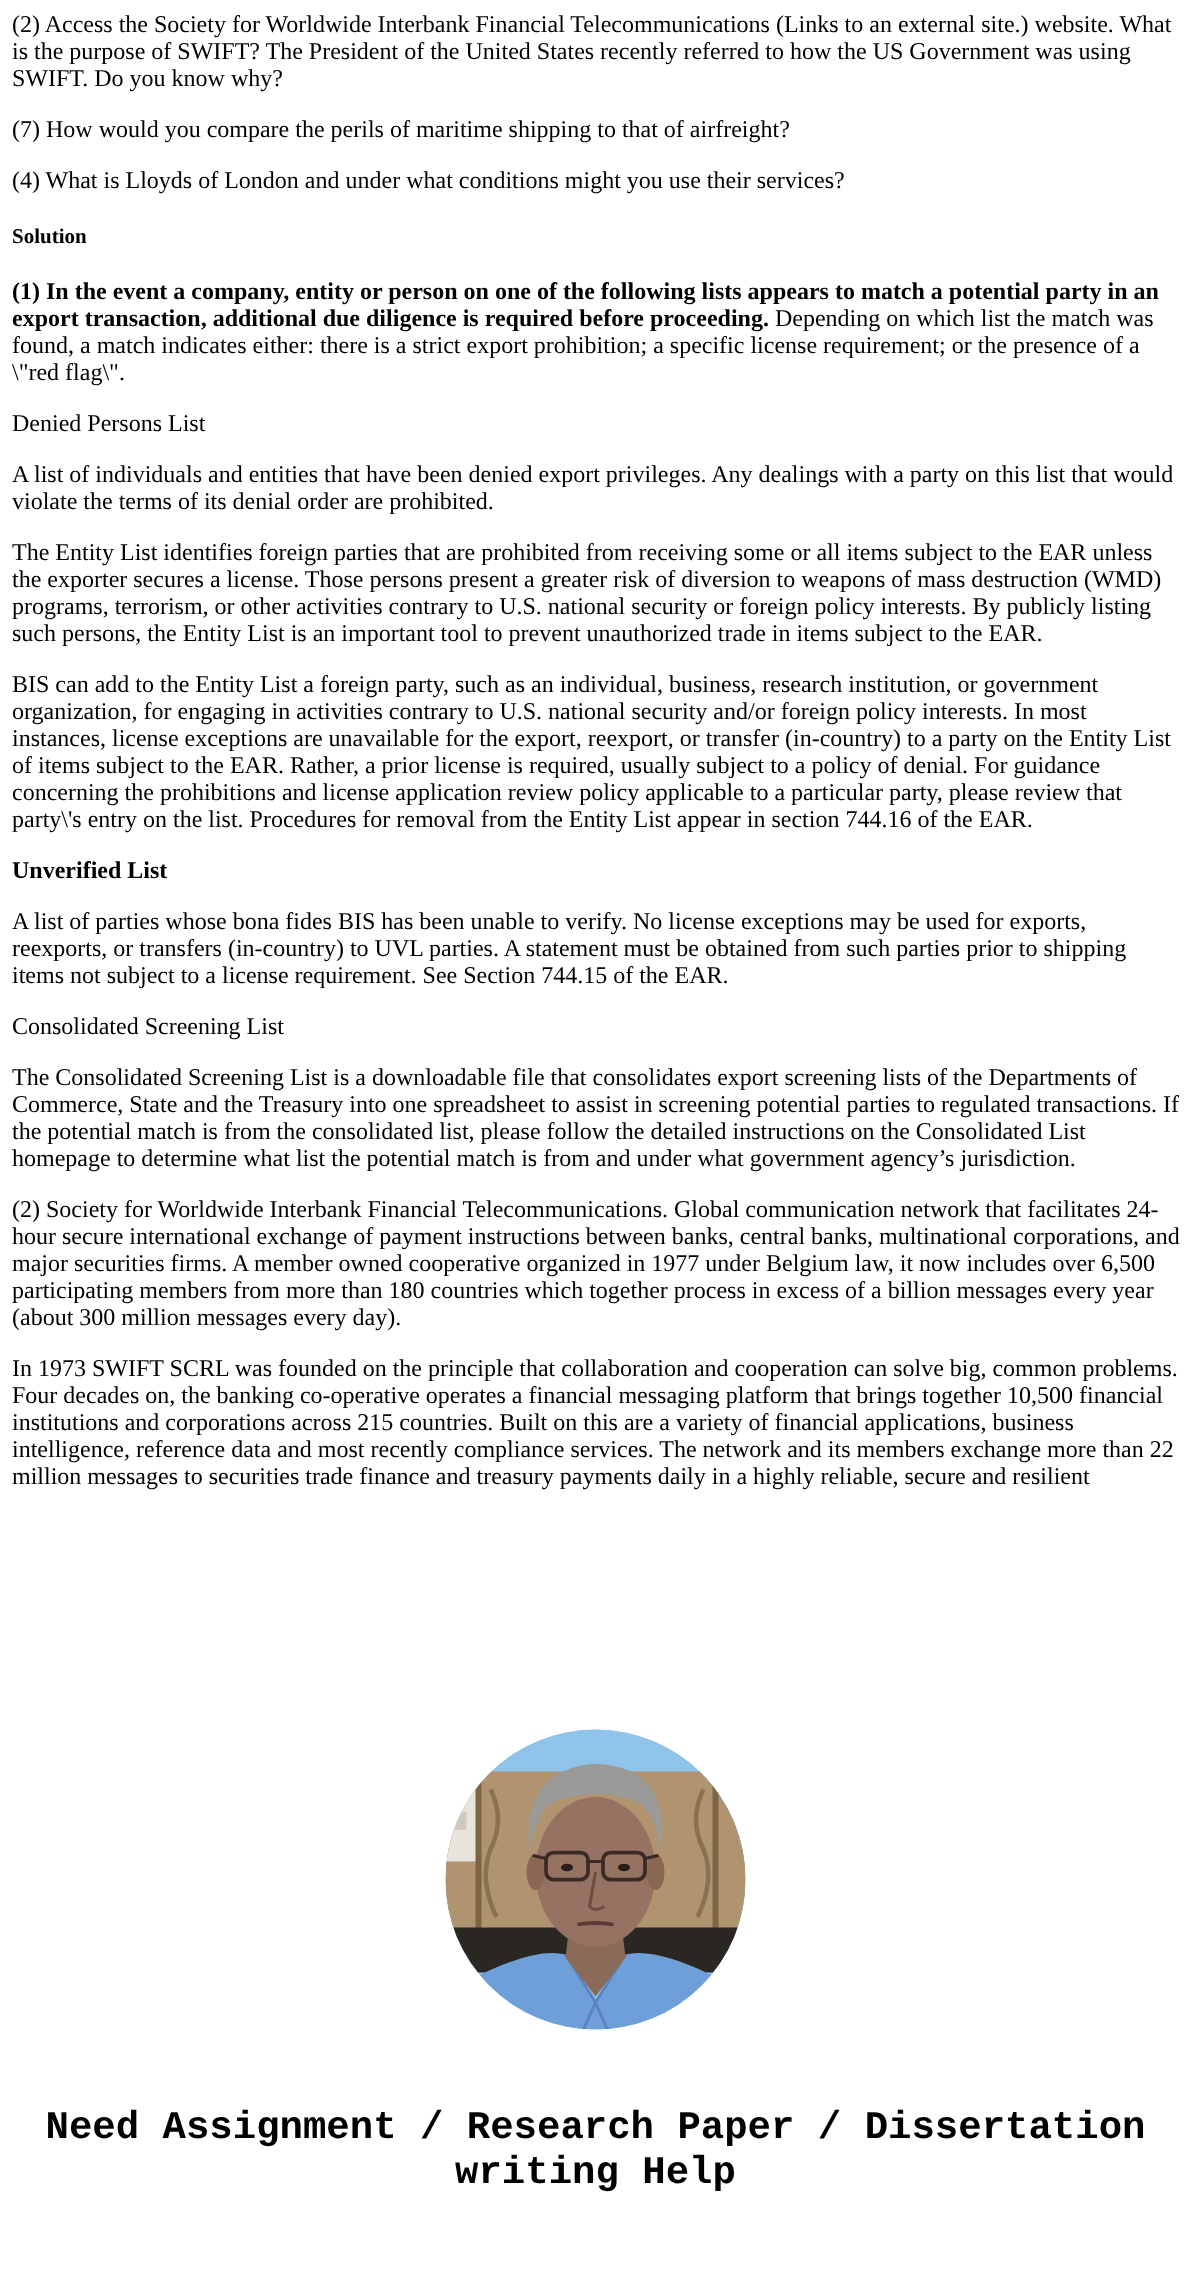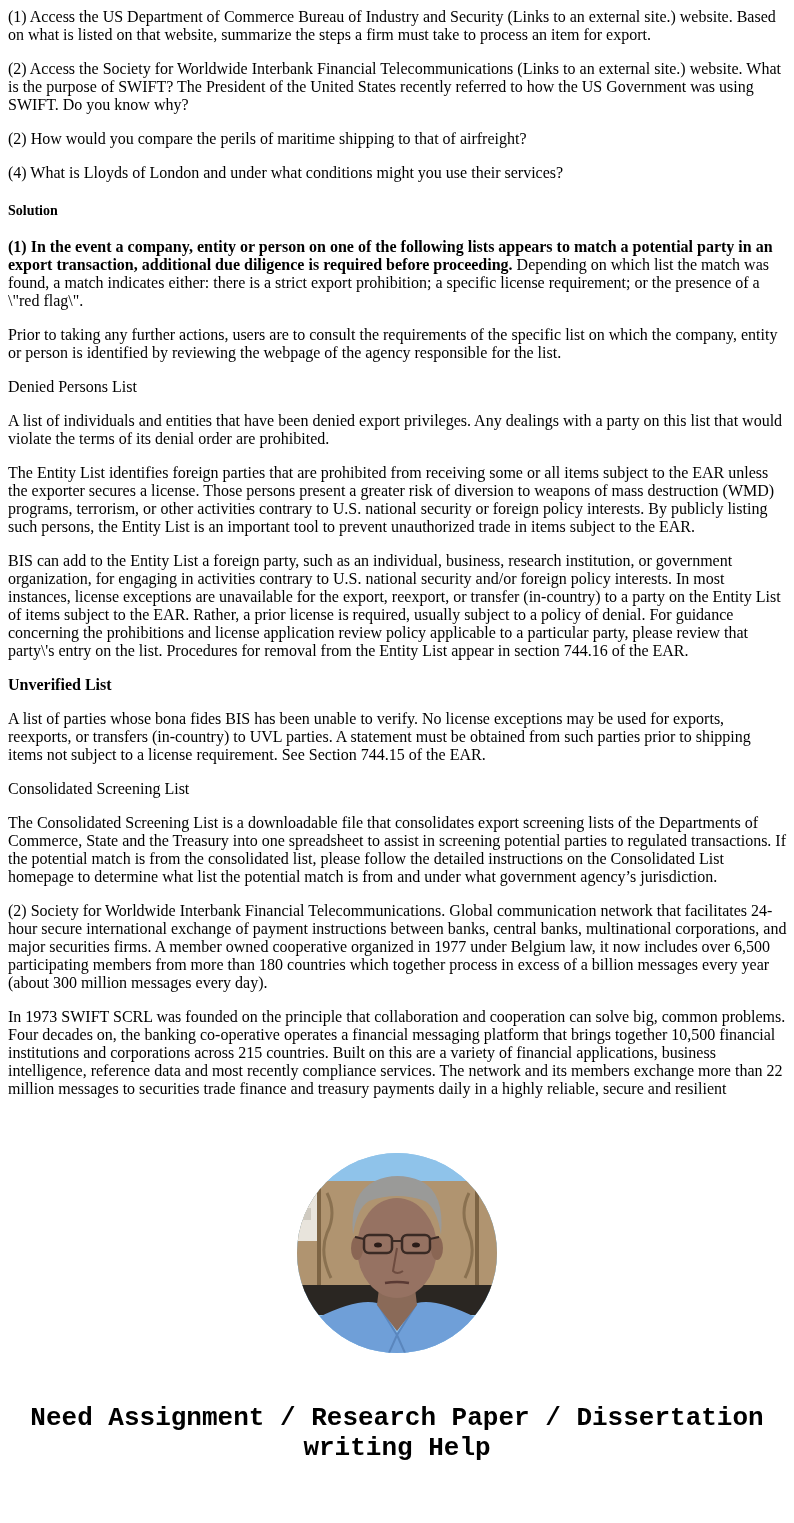--- a/index.html
+++ b/index.html
@@ -66,30 +66,28 @@
       color: #000000;
     }
     .promo div {
       margin: 0;
     }
   </style>
 </head>
 <body>
 
 <div class="content">
-  <p class="first">(1) Access the US Department of Commerce Bureau of Industry and Security (Links to an external site.) website. Based on what is listed on that website, summarize the steps a firm must take to process an item for export.</p>
   <p>(2) Access the Society for Worldwide Interbank Financial Telecommunications (Links to an external site.) website. What is the purpose of SWIFT? The President of the United States recently referred to how the US Government was using SWIFT. Do you know why?</p>
-  <p>(2) How would you compare the perils of maritime shipping to that of airfreight?</p>
+  <p>(7) How would you compare the perils of maritime shipping to that of airfreight?</p>
   <p>(4) What is Lloyds of London and under what conditions might you use their services?</p>
 
   <h3>Solution</h3>
 
   <p><b>(1) In the event a company, entity or person on one of the following lists appears to match a potential party in an export transaction, additional due diligence is required before proceeding.</b><span> Depending on which list the match was found, a match indicates either: there is a strict export prohibition; a specific license requirement; or the presence of a \"red flag\".</span></p>
 
-  <p>Prior to taking any further actions, users are to consult the requirements of the specific list on which the company, entity or person is identified by reviewing the webpage of the agency responsible for the list.</p>
 
   <p>Denied Persons List</p>
   <p>A list of individuals and entities that have been denied export privileges. Any dealings with a party on this list that would violate the terms of its denial order are prohibited.</p>
 
   <p>The Entity List identifies foreign parties that are prohibited from receiving some or all items subject to the EAR unless the exporter secures a license. Those persons present a greater risk of diversion to weapons of mass destruction (WMD) programs, terrorism, or other activities contrary to U.S. national security or foreign policy interests. By publicly listing such persons, the Entity List is an important tool to prevent unauthorized trade in items subject to the EAR.</p>
   <p>BIS can add to the Entity List a foreign party, such as an individual, business, research institution, or government organization, for engaging in activities contrary to U.S. national security and/or foreign policy interests. In most instances, license exceptions are unavailable for the export, reexport, or transfer (in-country) to a party on the Entity List of items subject to the EAR. Rather, a prior license is required, usually subject to a policy of denial. For guidance concerning the prohibitions and license application review policy applicable to a particular party, please review that party\'s entry on the list. Procedures for removal from the Entity List appear in section 744.16 of the EAR.</p>
 
   <p><b>Unverified List</b></p>
   <p>A list of parties whose bona fides BIS has been unable to verify. No license exceptions may be used for exports, reexports, or transfers (in-country) to UVL parties. A statement must be obtained from such parties prior to shipping items not subject to a license requirement. See Section 744.15 of the EAR.</p>
 

